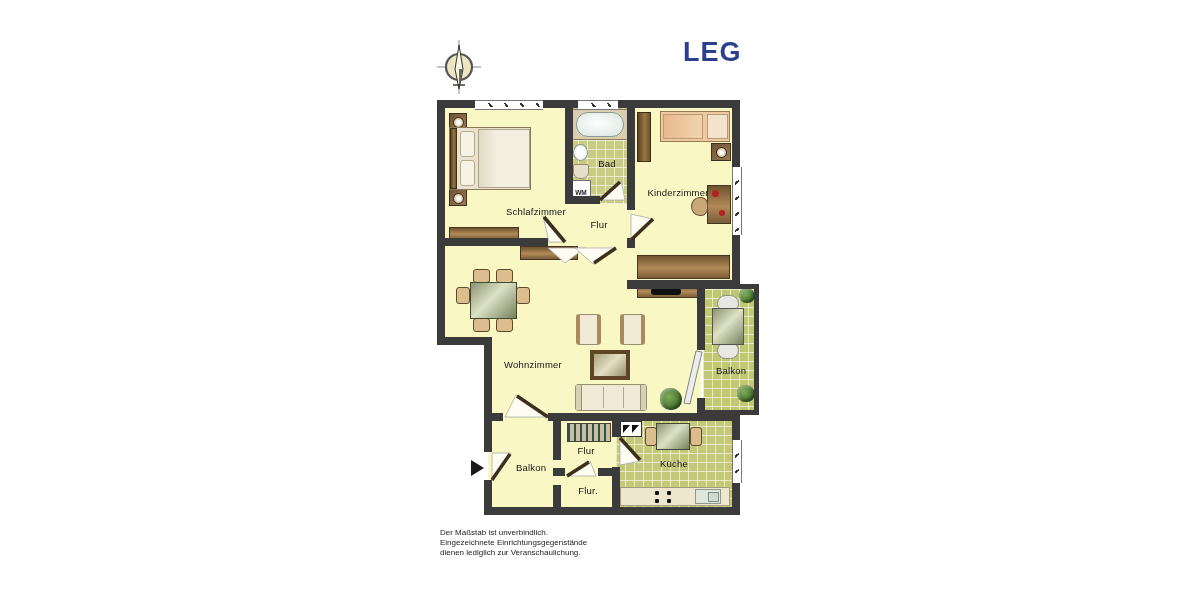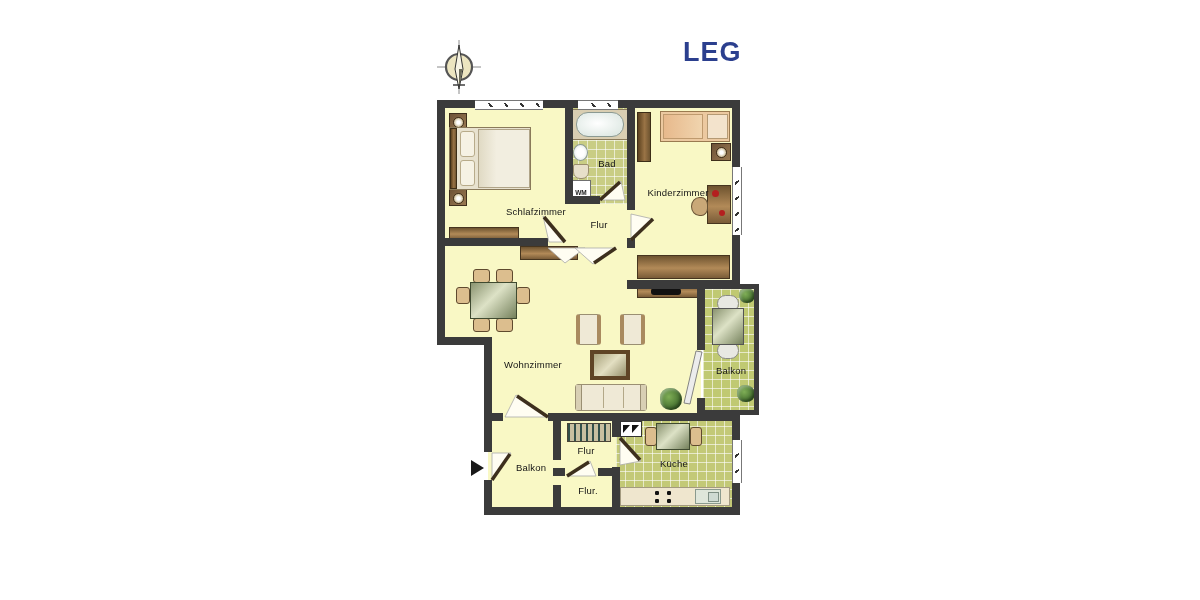--- a/index.html
+++ b/index.html
@@ -228,14 +228,19 @@
   <div class="lbl" style="left:607px;top:163px">Bad</div>
   <div class="lbl" style="left:678px;top:192px">Kinderzimmer</div>
   <div class="lbl" style="left:599px;top:224px">Flur</div>
   <div class="lbl" style="left:533px;top:364px">Wohnzimmer</div>
   <div class="lbl" style="left:731px;top:370px">Balkon</div>
   <div class="lbl" style="left:531px;top:467px">Balkon</div>
   <div class="lbl" style="left:586px;top:450px">Flur</div>
   <div class="lbl" style="left:588px;top:490px">Flur.</div>
   <div class="lbl" style="left:674px;top:463px">Küche</div>
 
+  <div class="footer">
+    <div>Der Maßstab ist unverbindlich.</div>
+    <div>Eingezeichnete Einrichtungsgegenstände</div>
+    <div>dienen lediglich zur Veranschaulichung.</div>
+  </div>
 
 </div>
 
 </body></html>

